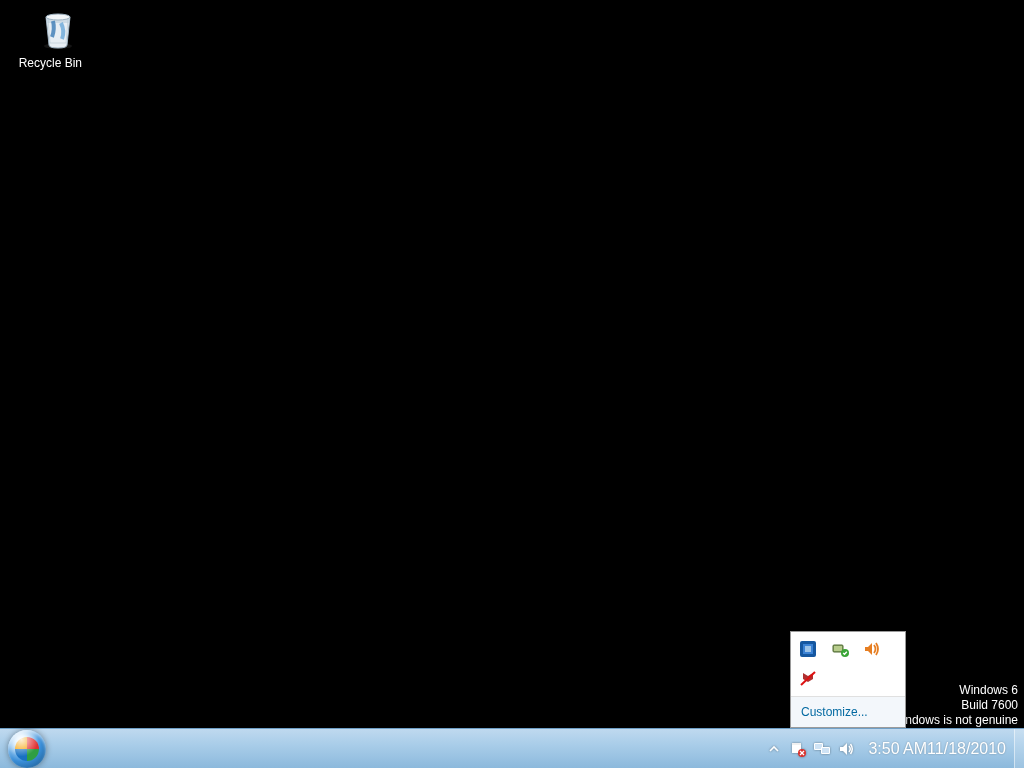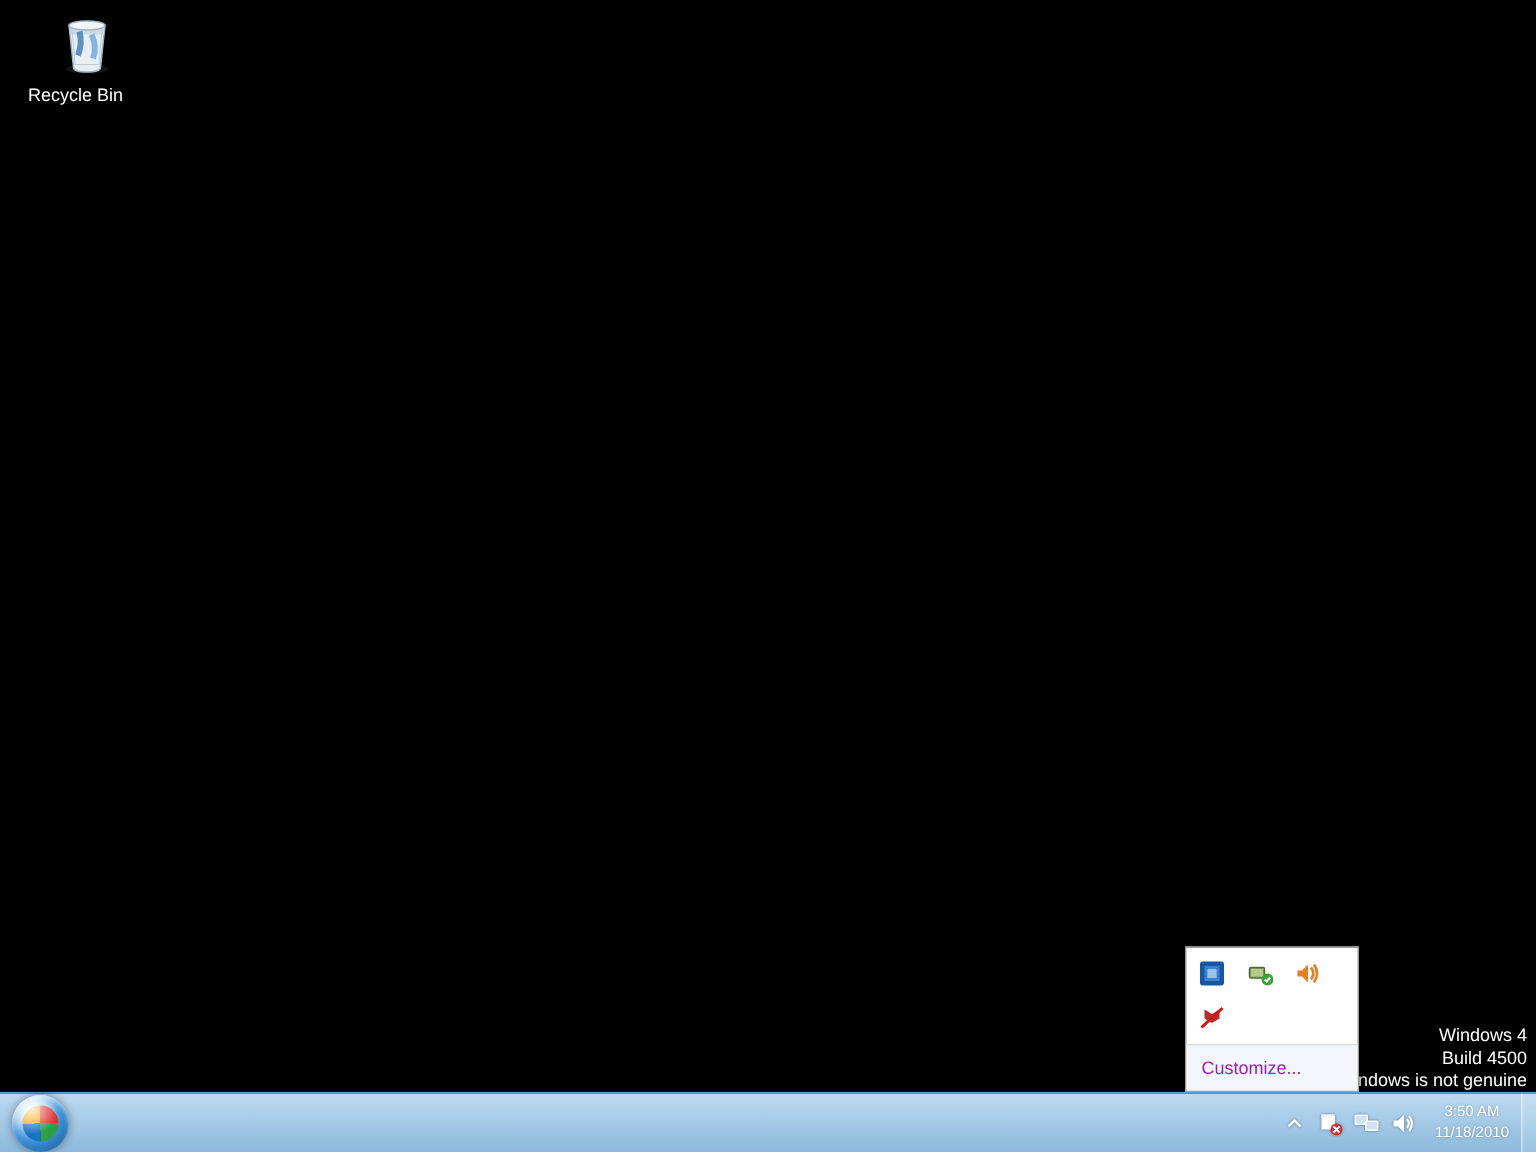--- a/index.html
+++ b/index.html
@@ -28,29 +28,29 @@
     filter:blur(.3px); }
   .start-orb::after { content:""; position:absolute; inset:0; border-radius:50%;
     background:radial-gradient(circle at 35% 25%,rgba(255,255,255,.85) 0%,rgba(255,255,255,0) 45%); }
 
   .taskbar-spacer { flex:1; }
 
   .systray { display:flex; align-items:center; height:100%; padding:0 2px; }
   .tray-icon { width:20px; height:20px; margin:0 2px; display:flex; align-items:center; justify-content:center; cursor:pointer; color:#fff; }
   .tray-icon svg { filter:drop-shadow(0 0 1px rgba(0,0,0,.4)); }
 
-  .clock { display:flex; flex-direction:column; align-items:center; justify-content:center; color:#fff; font-size:10px; line-height:14px; padding:0 8px; cursor:pointer; text-shadow:0 0 2px rgba(0,0,0,.3); }
+  .clock { display:flex; flex-direction:row; align-items:center; justify-content:center; color:#fff; font-size:16px; line-height:14px; padding:0 8px; cursor:pointer; text-shadow:0 0 2px rgba(0,0,0,.3); }
   .show-desktop { width:10px; height:40px; border-left:1px solid rgba(255,255,255,.5); background:rgba(255,255,255,.15); cursor:pointer; }
 
   
   .tray-popup { position:absolute; right:118px; bottom:40px; width:116px; background:#fff; border:1px solid #9a9a9a; box-shadow:2px 2px 6px rgba(0,0,0,.3); font-size:12px; }
   .tray-popup-icons { display:flex; flex-wrap:wrap; padding:8px 8px 4px 8px; gap:12px 14px; min-height:64px; align-content:flex-start; }
   .tray-popup-icons .pi { width:18px; height:18px; cursor:pointer; display:flex; align-items:center; justify-content:center; }
   .tray-popup-footer { border-top:1px solid #e0e0e0; padding:8px 10px; background:#f3f7fb; }
-  .tray-popup-footer a { color:#a21caf; text-decoration:none; cursor:pointer; }
+  .tray-popup-footer a { color:#0369a1; text-decoration:none; cursor:pointer; }
   .tooltip-wrap { position:absolute; left:708px; width:316px; }
 </style>
 </head>
 <body>
 <div class="desktop">
 
   <div class="desktop-icons">
     <div class="dicon">
       <div class="glyph">
         <svg width="46" height="46" viewBox="0 0 46 46">
@@ -62,22 +62,22 @@
           <path d="M26 18 Q30 26 27 34" stroke="#6aa7d8" stroke-width="4" fill="none" opacity=".8"></path>
           <ellipse cx="23" cy="12" rx="12" ry="3" fill="#f2f6f9" stroke="#9fb3c2" stroke-width="1"></ellipse>
         </svg>
       </div>
       <div class="label">Recycle Bin</div>
     </div>
 
   </div>
 
   <div class="watermark">
-    <div>Windows 4</div>
-    <div>Build 4500</div>
+    <div>Windows 6</div>
+    <div>Build 7600</div>
     <div>This copy of Windows is not genuine</div>
   </div>
 
   <div class="tooltip-wrap">
     
   </div>
 
   <div class="tray-popup">
     <div class="tray-popup-icons">
       <div class="pi" title="intel-graphics">

